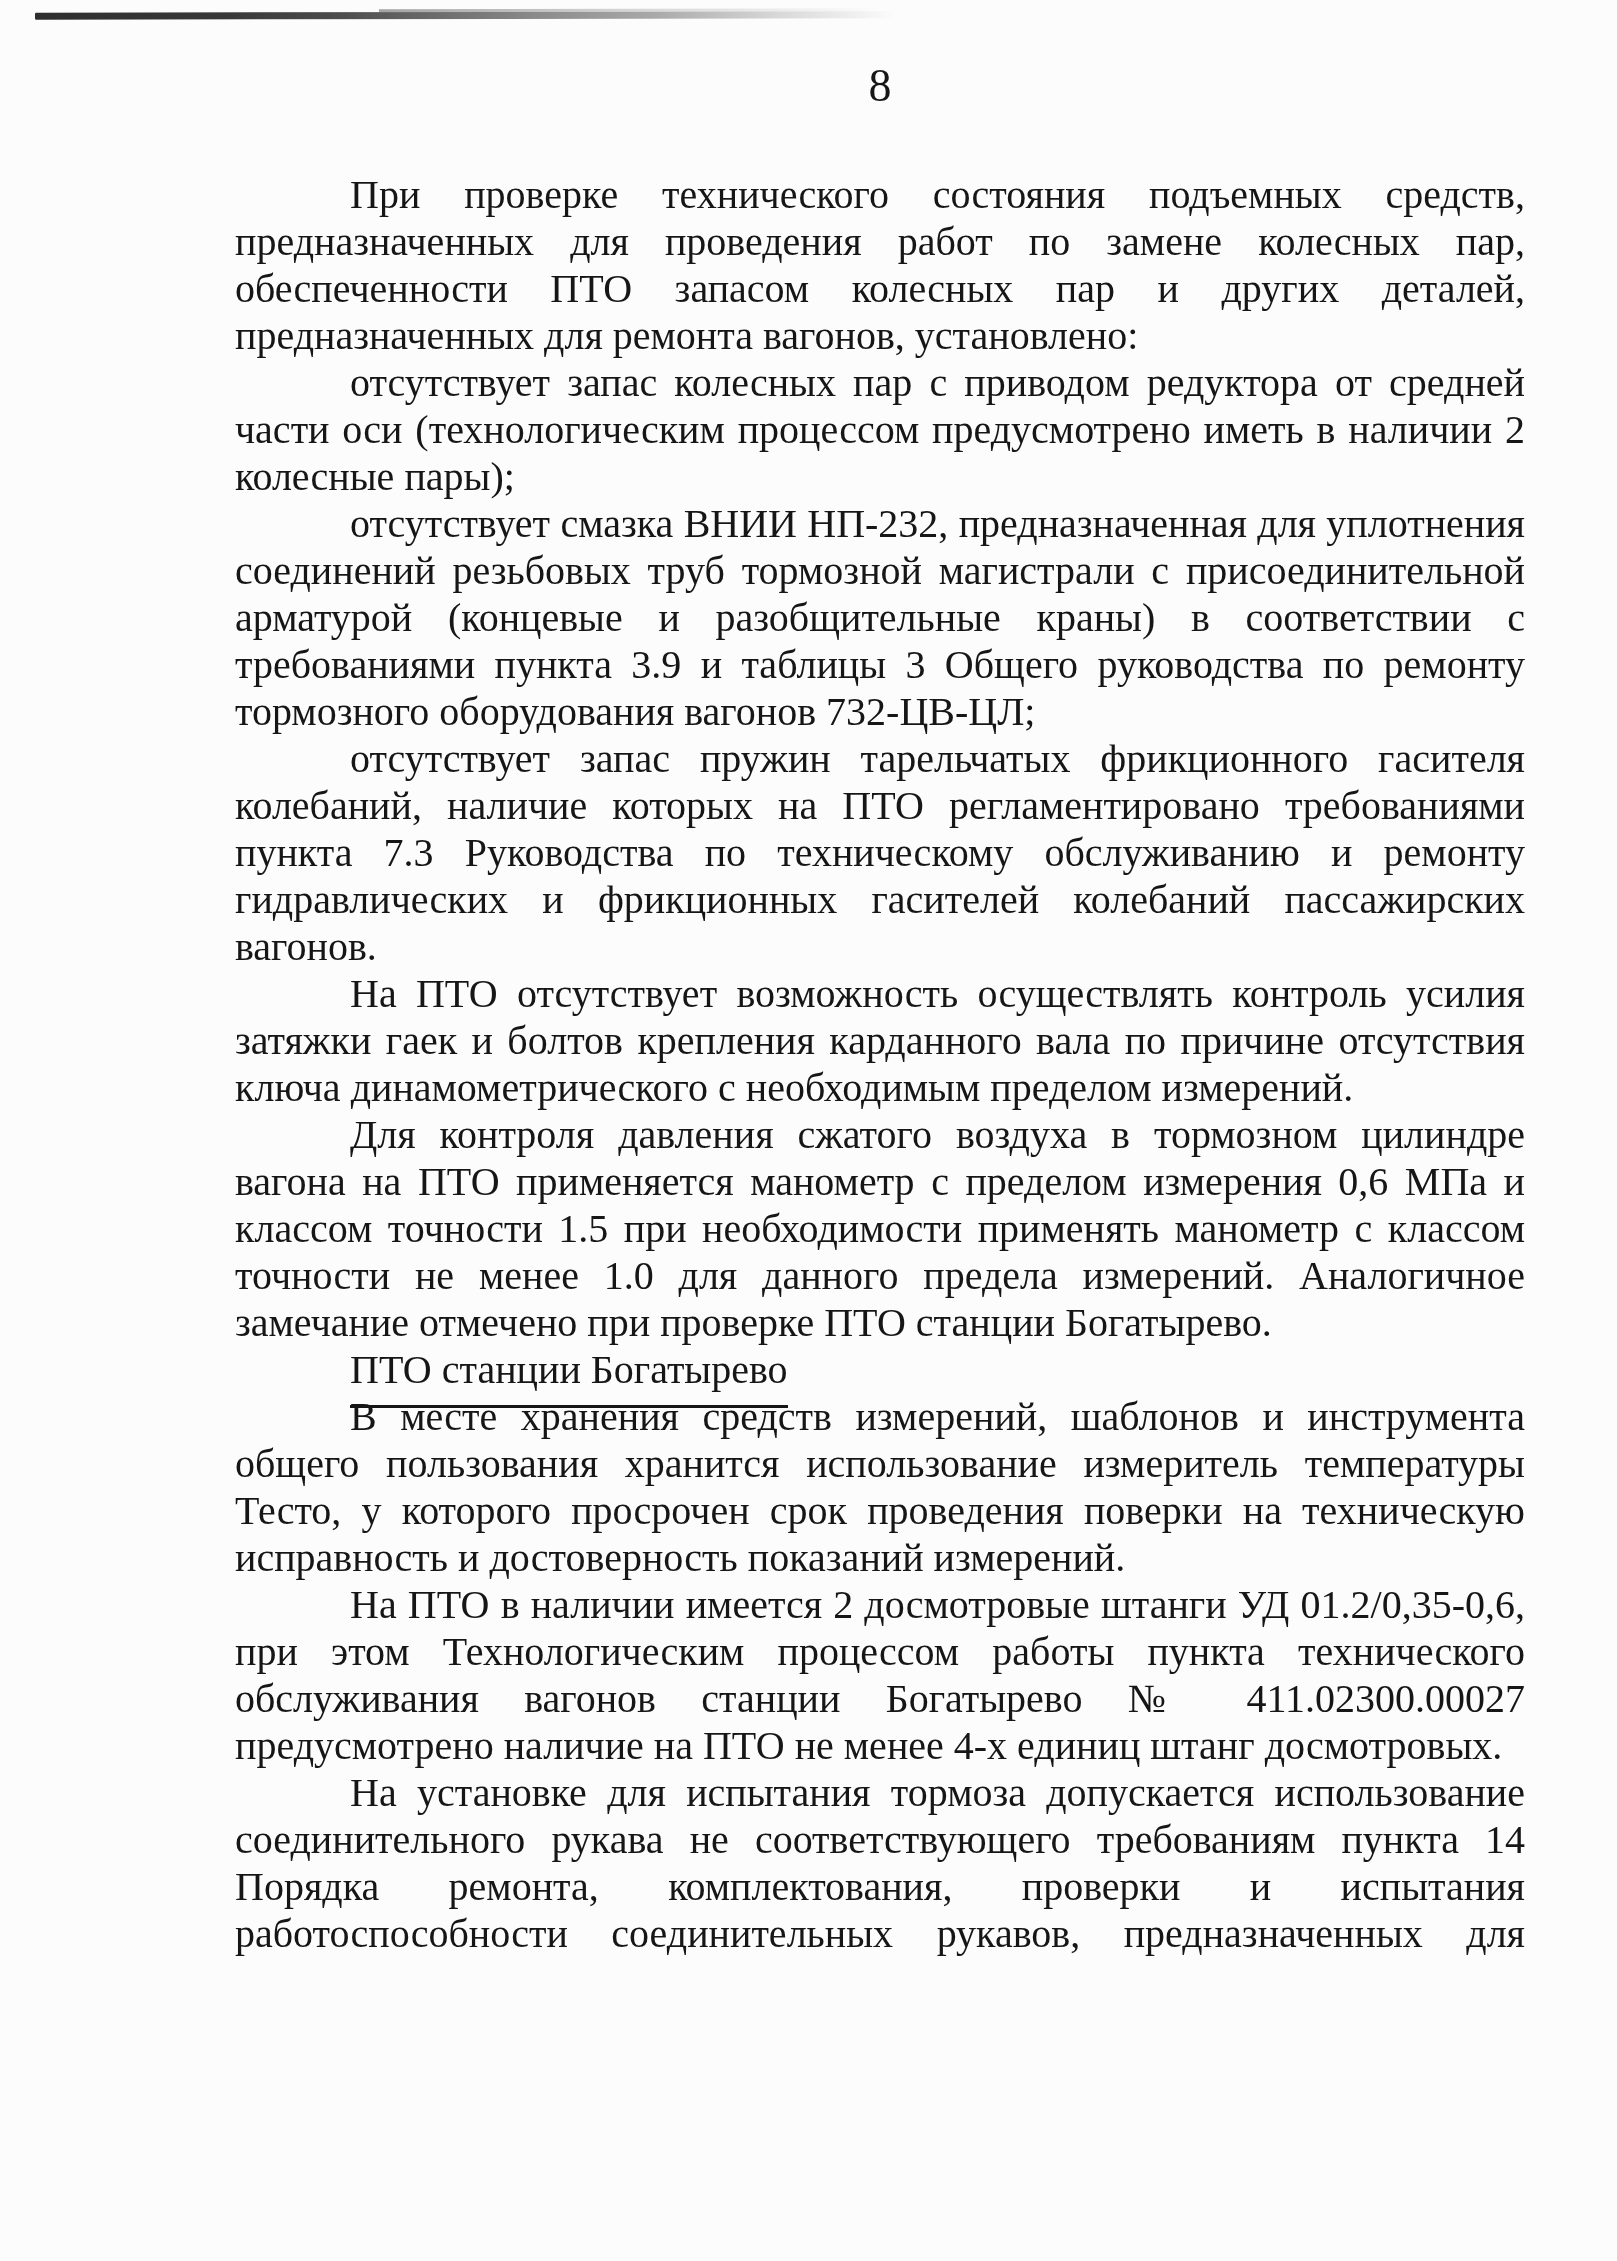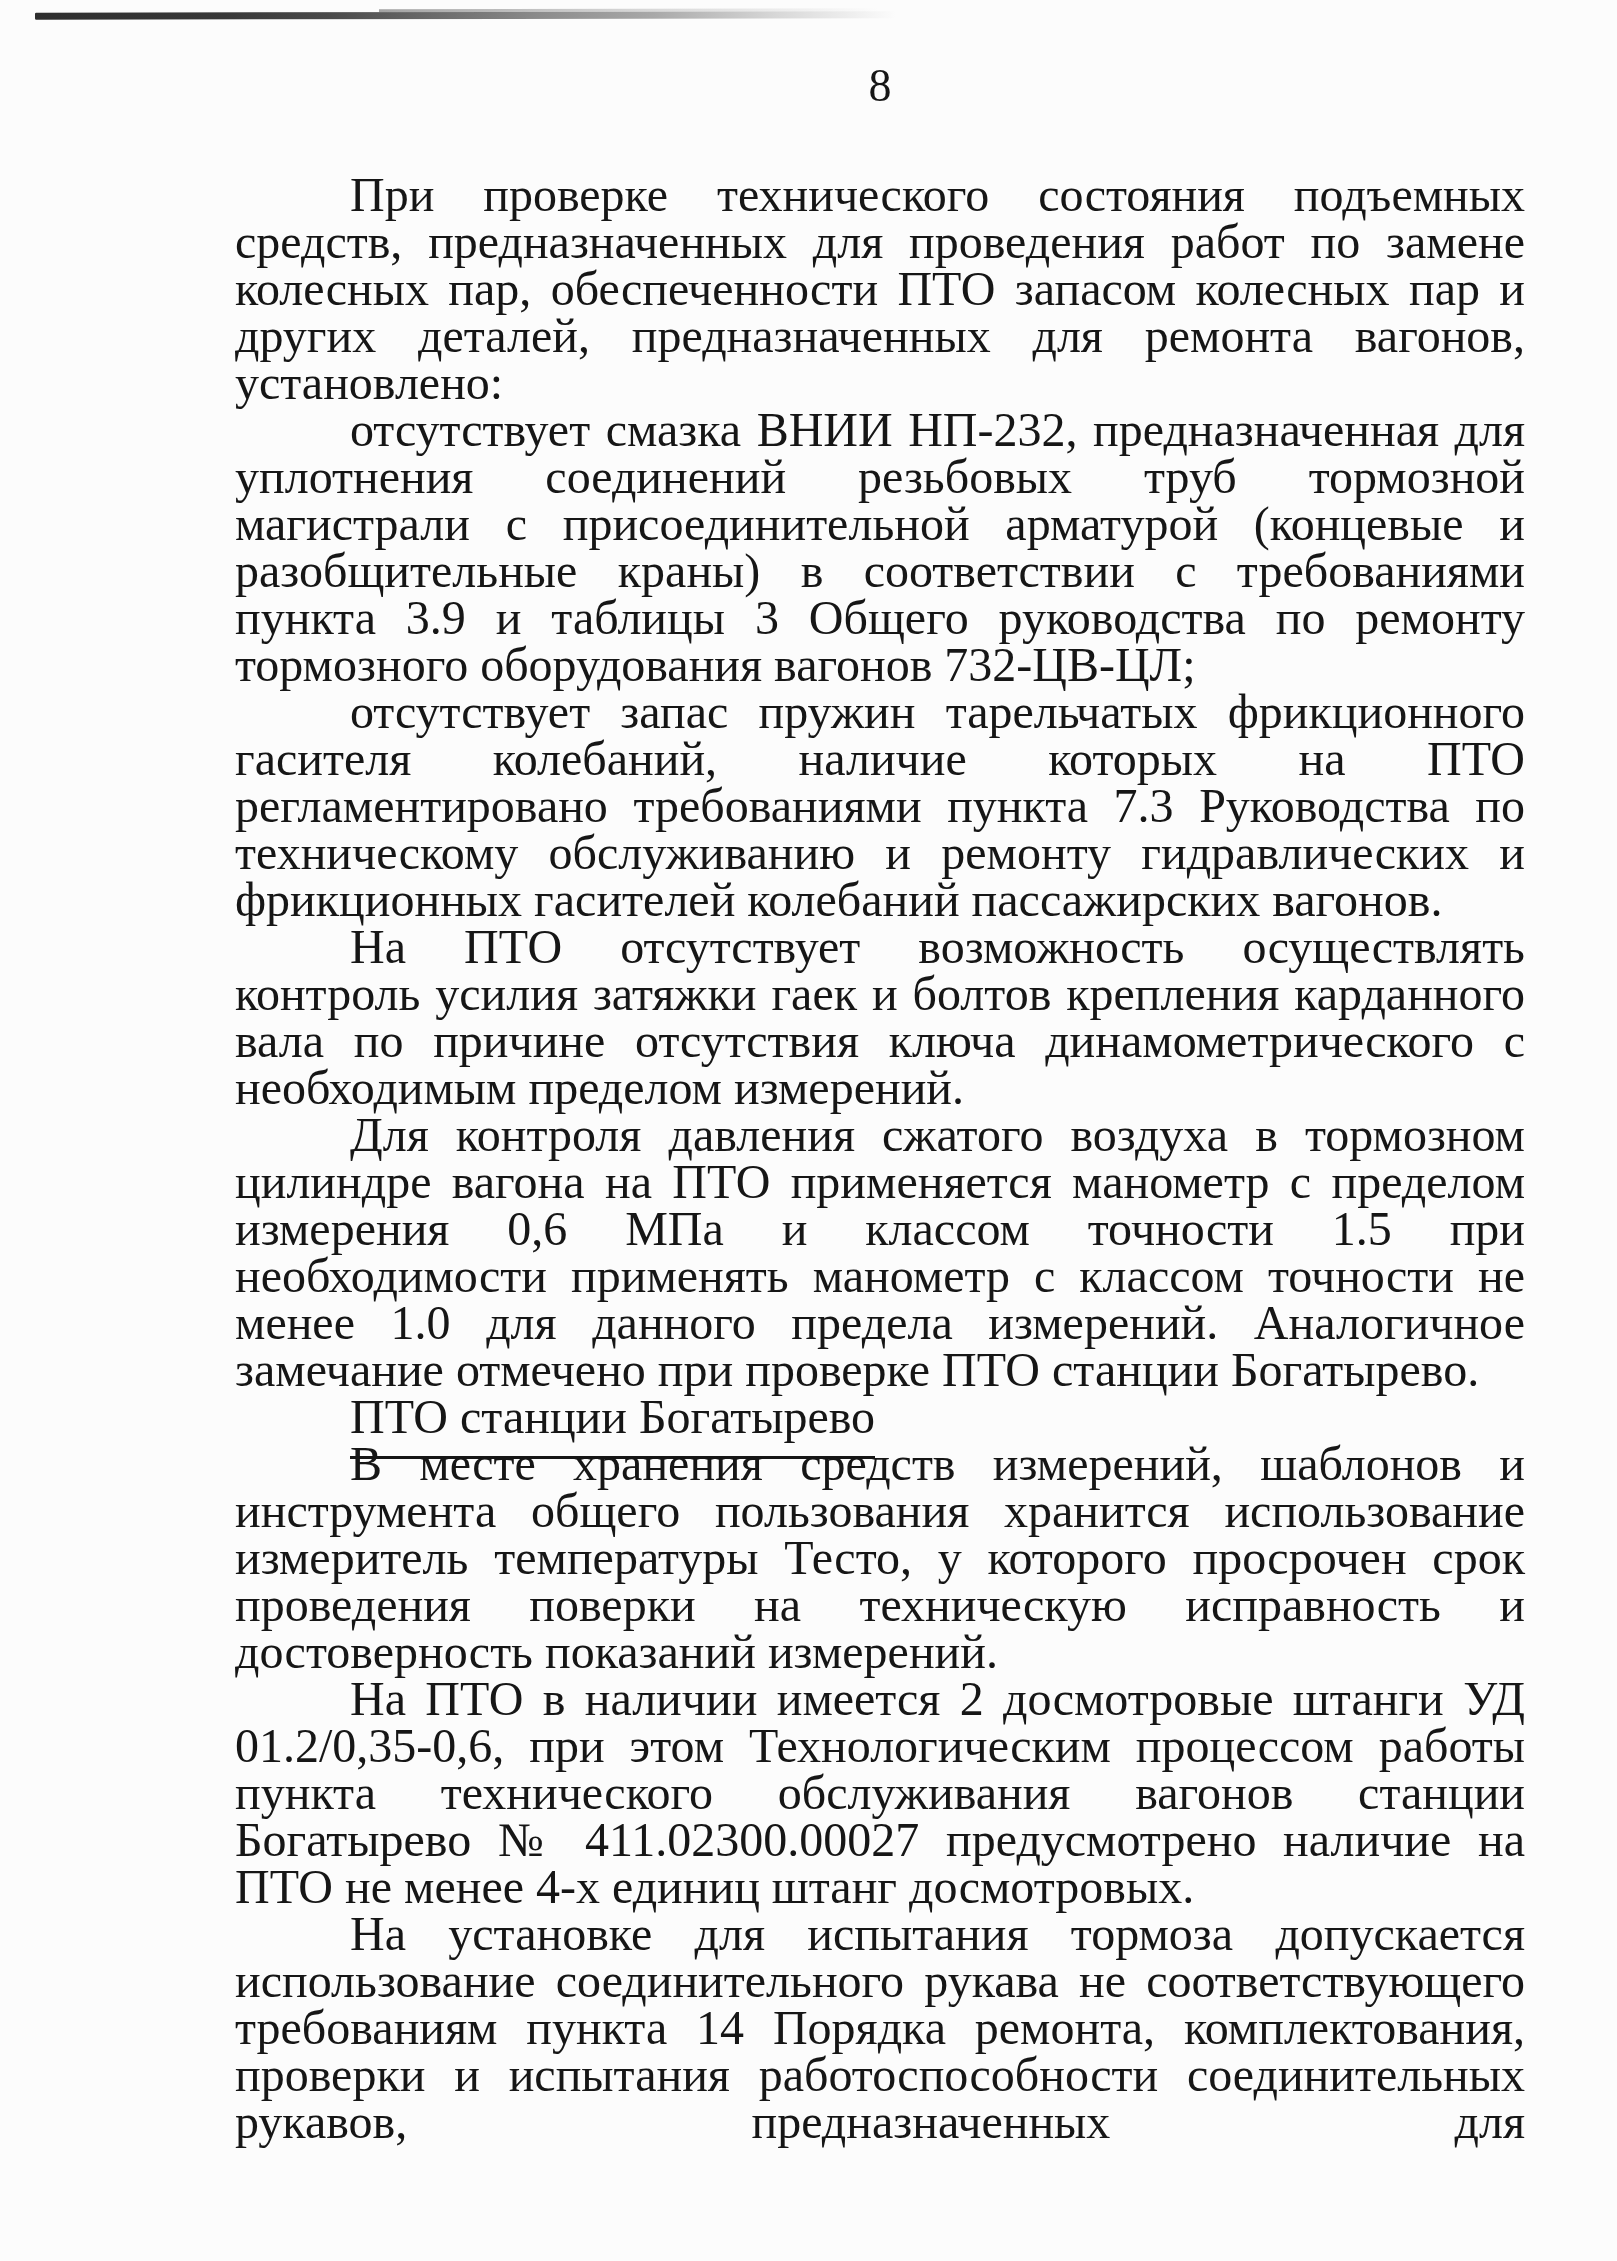--- a/index.html
+++ b/index.html
@@ -45,21 +45,21 @@
     width: 1290px;
     text-align: center;
     font-size: 46px;
     line-height: 61px;
   }
   .body-text {
     position: absolute;
     top: 171px;
     left: 235px;
     width: 1290px;
-    font-size: 48px;
+    font-size: 40px;
     line-height: 47px;
     text-align: justify;
   }
   .body-text p {
     margin: 0;
     padding: 0;
     text-indent: 115px;
   }
   .body-text p.continued {
     text-align-last: justify;
@@ -80,20 +80,21 @@
 <div class="page">
 
   <div class="scan-artifact"></div>
 
   <div class="page-number">8</div>
 
   <div class="body-text">
 
     <p>При проверке технического состояния подъемных средств, предназначенных для проведения работ по замене колесных пар, обеспеченности ПТО запасом колесных пар и других деталей, предназначенных для ремонта вагонов, установлено:</p>
 
+    <p>отсутствует запас колесных пар с приводом редуктора от средней части оси (технологическим процессом предусмотрено иметь в наличии 2 колесные пары);</p>
 
     <p>отсутствует смазка ВНИИ НП-232, предназначенная для уплотнения соединений резьбовых труб тормозной магистрали с присоединительной арматурой (концевые и разобщительные краны) в соответствии с требованиями пункта 3.9 и таблицы 3 Общего руководства по ремонту тормозного оборудования вагонов 732-ЦВ-ЦЛ;</p>
 
     <p>отсутствует запас пружин тарельчатых фрикционного гасителя колебаний, наличие которых на ПТО регламентировано требованиями пункта 7.3 Руководства по техническому обслуживанию и ремонту гидравлических и фрикционных гасителей колебаний пассажирских вагонов.</p>
 
     <p>На ПТО отсутствует возможность осуществлять контроль усилия затяжки гаек и болтов крепления карданного вала по причине отсутствия ключа динамометрического с необходимым пределом измерений.</p>
 
 
     <p>Для контроля давления сжатого воздуха в тормозном цилиндре вагона на ПТО применяется манометр с пределом измерения 0,6 МПа и классом точности 1.5 при необходимости применять манометр с классом точности не менее 1.0 для данного предела измерений. Аналогичное замечание отмечено при проверке ПТО станции Богатырево.</p>
 

